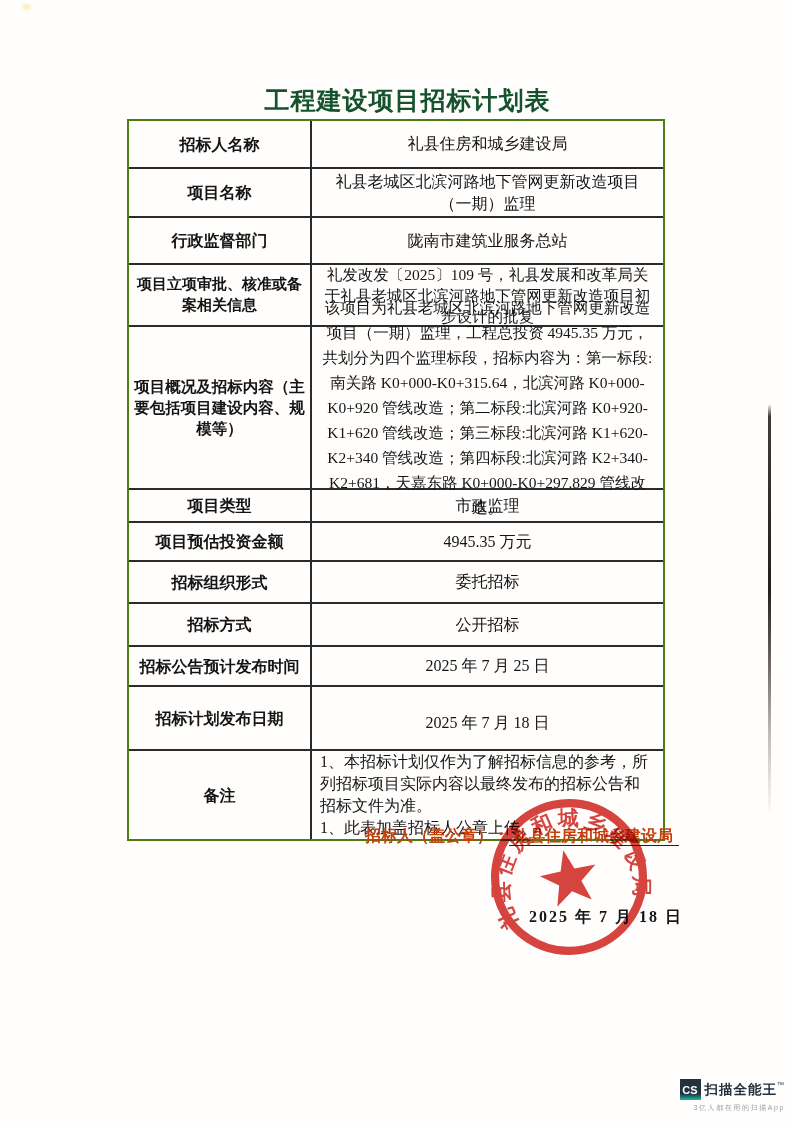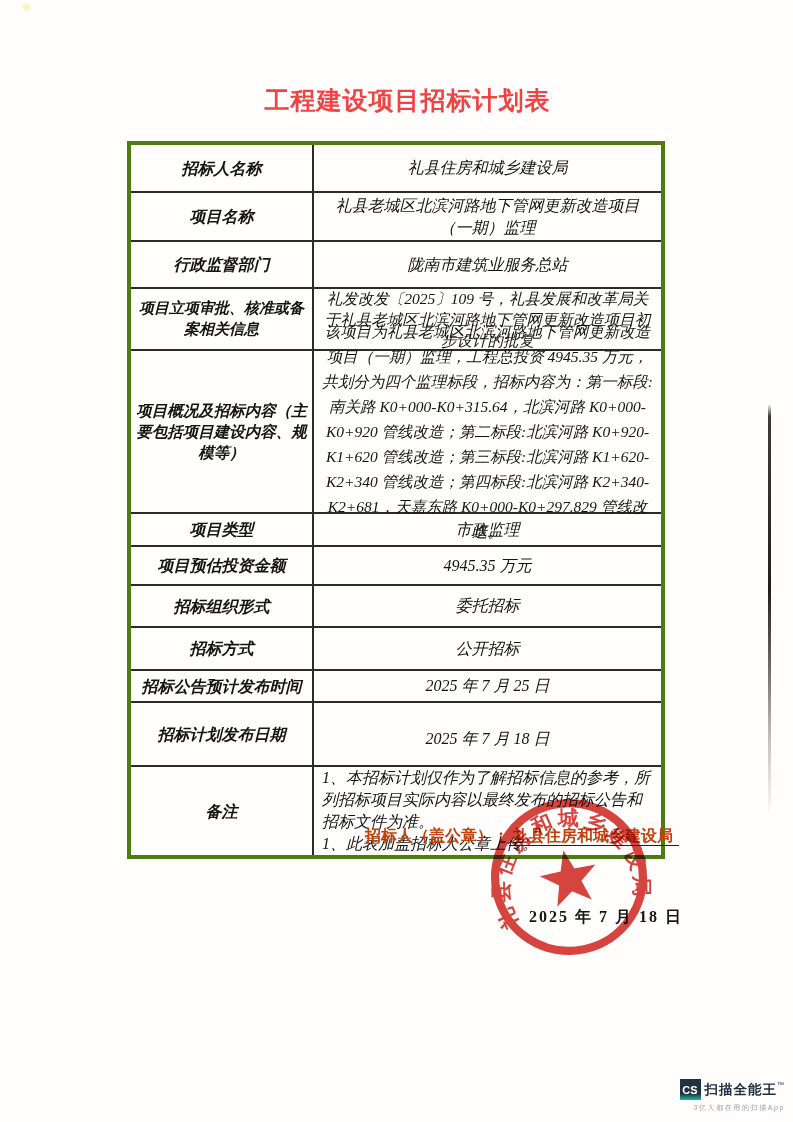--- a/index.html
+++ b/index.html
@@ -12,29 +12,28 @@
     font-family:"Liberation Serif","DejaVu Serif",serif;
     color:#151515;
     margin:0 auto;
   }
   
   .doc-title {
     position:absolute; top:84px; left:0; width:780px;
     text-align:center;
     font-size:25px; font-weight:bold;
     letter-spacing:1px;
-    color:#ef4444;
+    color:#14532d;
     padding-left:35px;
   }
   
   .doc-table {
-    position:absolute; left:127px; top:141px; width:538px;
-    border:4px solid #4d7c0f;
+    position:absolute; left:127px; top:119px; width:538px;
+    border:2px solid #4d7c0f;
     background:transparent;
-    font-style:italic;
   }
   .trow { display:flex; align-items:stretch; border-top:2px solid #2b2b2b; }
   .trow:first-child { border-top:none; }
   .tlabel {
     width:181px; flex:0 0 181px;
     display:flex; align-items:center; justify-content:center;
     text-align:center;
     font-weight:bold;
     font-size:16px; line-height:21px;
     padding:2px 5px;
@@ -158,21 +157,21 @@
       <div class="tvalue">4945.35 万元</div>
     </div>
     <div class="trow" style="height:42px">
       <div class="tlabel">招标组织形式</div>
       <div class="tvalue">委托招标</div>
     </div>
     <div class="trow" style="height:43px">
       <div class="tlabel">招标方式</div>
       <div class="tvalue">公开招标</div>
     </div>
-    <div class="trow" style="height:32px">
+    <div class="trow" style="height:40px">
       <div class="tlabel">招标公告预计发布时间</div>
       <div class="tvalue">2025 年 7 月 25 日</div>
     </div>
     <div class="trow" style="height:64px">
       <div class="tlabel">招标计划发布日期</div>
       <div class="tvalue" style="padding-top:12px">2025 年 7 月 18 日</div>
     </div>
     <div class="trow" style="height:90px">
       <div class="tlabel">备注</div>
       <div class="tvalue remark">

